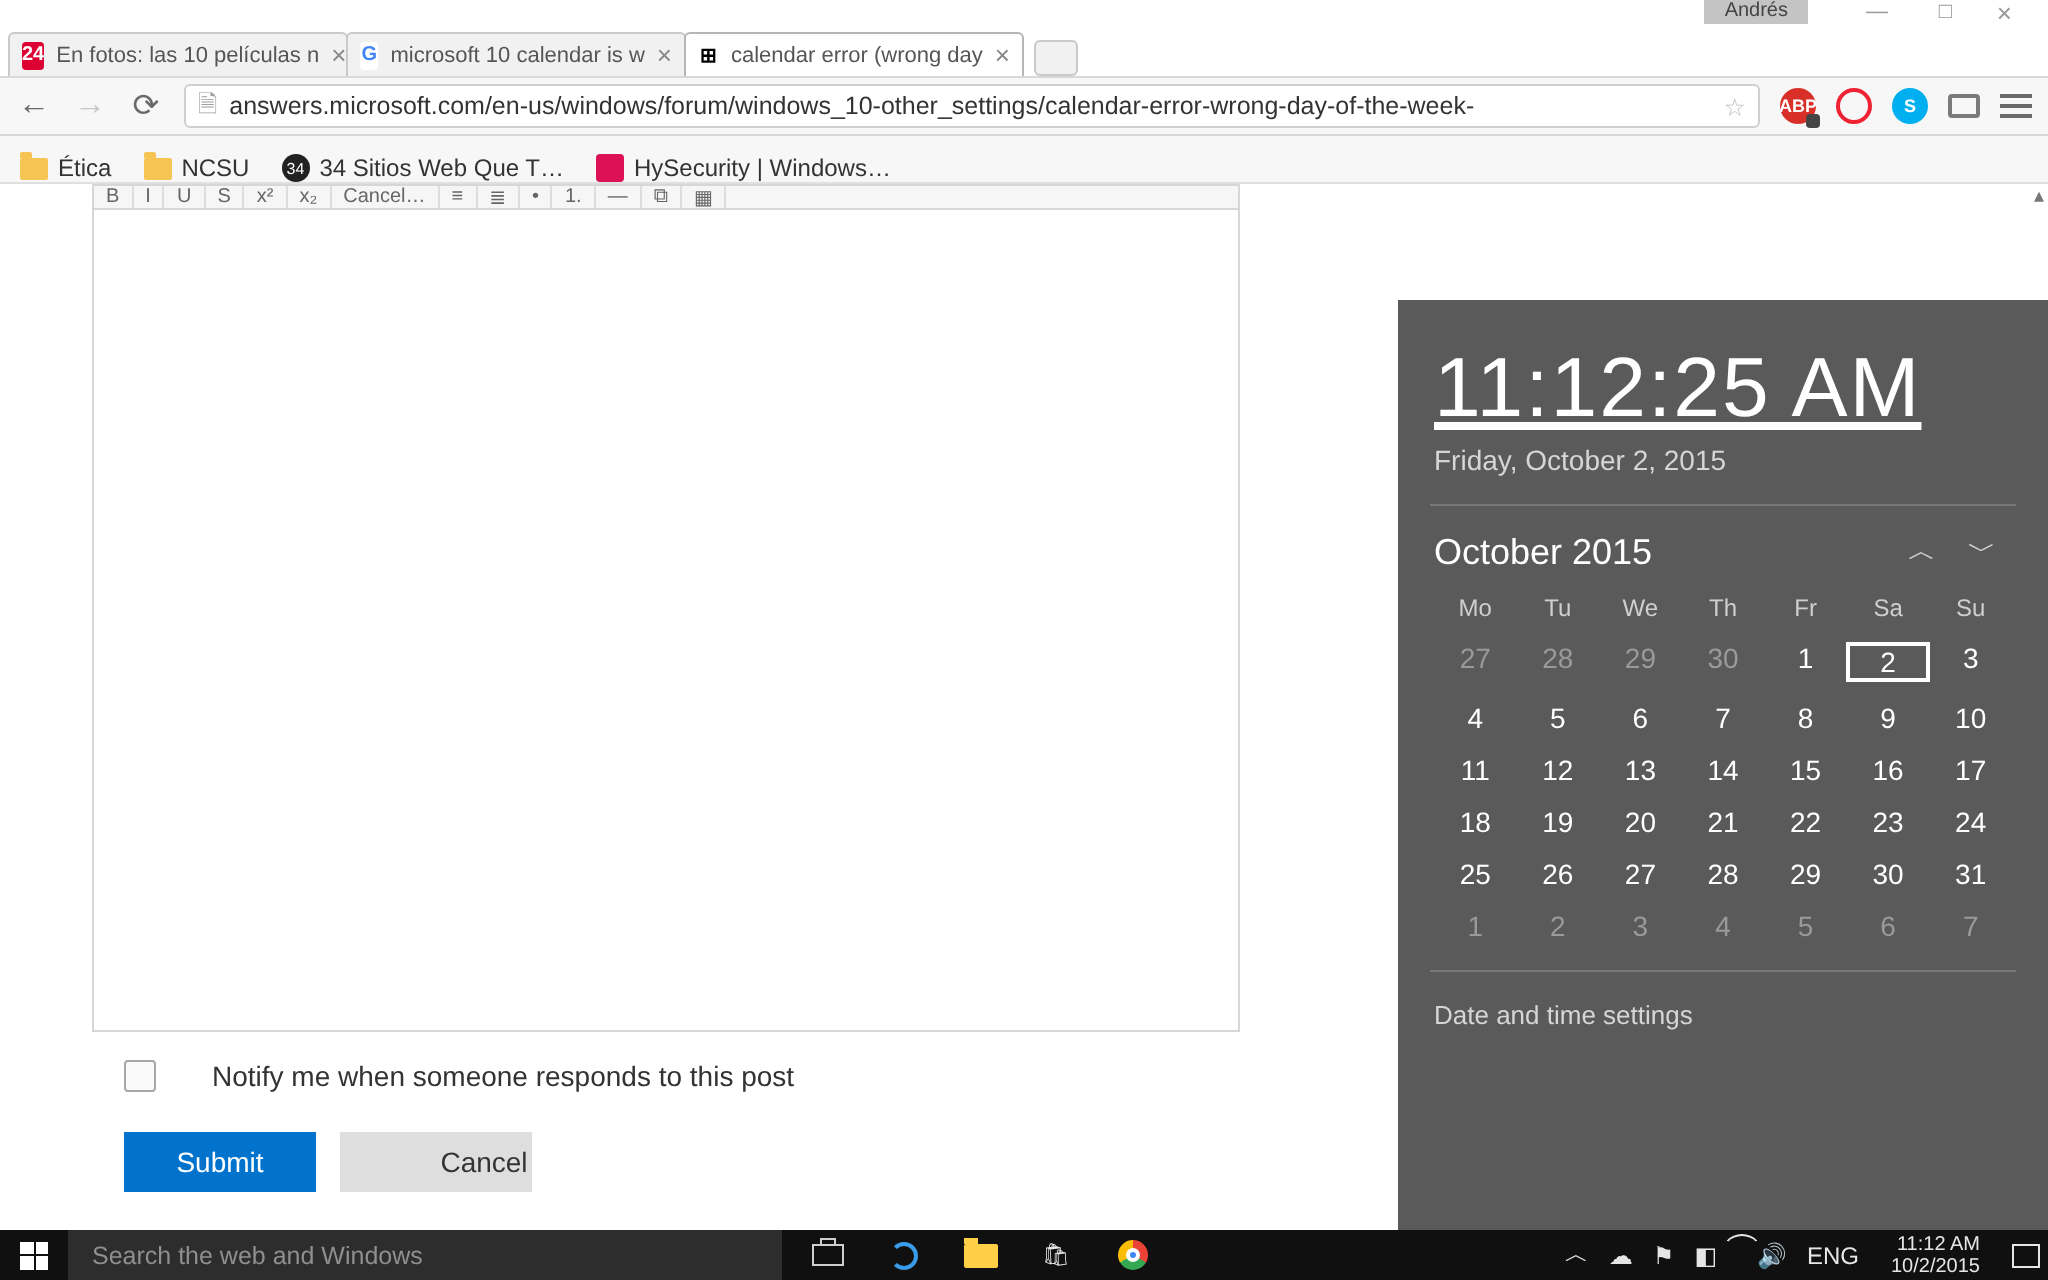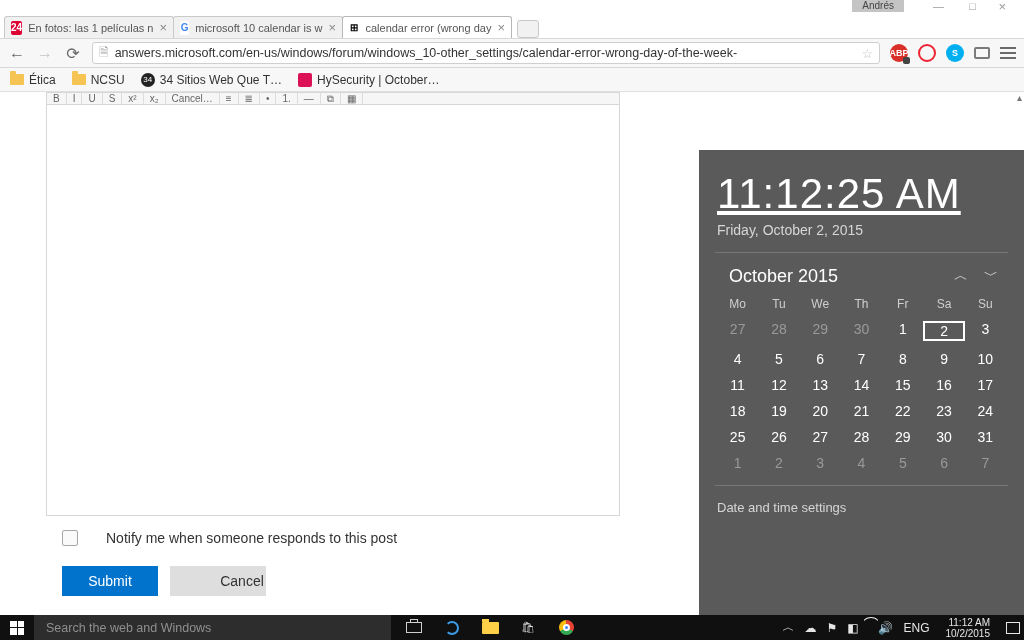--- a/index.html
+++ b/index.html
@@ -33,21 +33,21 @@
   .ext { width:18px; height:18px; border-radius:50%; display:flex; align-items:center; justify-content:center; font-size:9px; font-weight:bold; }
   .ext.abp  { background:#d83028; color:#fff; position:relative; }
   .ext.abp::after{content:"";position:absolute;right:-2px;bottom:-2px;width:7px;height:7px;background:#444;border-radius:2px;}
   .ext.opera{ border:2px solid #e23; }
   .ext.skype{ background:#00aff0; color:#fff; border-radius:50%; }
   .cast   { width:16px;height:12px;border:2px solid #7a7a7a;border-radius:2px;position:relative;}
   .burger { width:16px; display:flex; flex-direction:column; gap:3px; }
   .burger span{ height:2px; background:#6a6a6a; }
 
   
-  .bookbar { height:24px; background:#f7f7f7; border-bottom:1px solid #e0e0e0; display:flex; align-items:center;
+  .bookbar { height:24px; background:#f7f7f7; border-bottom:1px solid #e0e0e0; display:flex; align-items:flex-end;
              padding:0 10px; gap:16px; font-size:12px; color:#333;}
   .bm { display:flex; align-items:center; gap:5px; }
   .bm .fold { width:14px;height:11px;background:#f5c453;border-radius:1px; position:relative;}
   .bm .fold::before{content:"";position:absolute;top:-3px;left:0;width:6px;height:3px;background:#f5c453;border-radius:1px 1px 0 0;}
   .bm .dot  { width:14px;height:14px;border-radius:50%;background:#222;color:#fff;font-size:8px;display:flex;align-items:center;justify-content:center;}
   .bm .hs   { width:14px;height:14px;background:#d15;border-radius:2px;}
 
   
   .page { position:absolute; left:0; right:0; top:92px; bottom:25px; background:#fff; }
   .scroll-up { position:absolute; right:2px; top:0; font-size:10px; color:#777; }
@@ -68,21 +68,21 @@
   .btn.primary{ background:#0173cd;color:#fff; }
   .btn.secondary{ background:#dedede; color:#333;padding-left:48px; }
 
   
   .clockfly { position:absolute; right:0; bottom:0; width:325px; height:465px; background:#5a5a5a;
               color:#fff; padding:20px 18px 14px 18px; font-weight:300; }
   .clockfly .big { font-size:42px; letter-spacing:1px;text-decoration:underline; }
   .clockfly .date{ font-size:14px; color:#d6d6d6; margin-top:4px; }
   .clockfly hr  { border:none; border-top:1px solid #777; margin:14px -2px 10px; }
   .calhdr { display:flex; align-items:center; }
-  .calhdr .my { font-size:18px;margin-left:12px; }
+  .calhdr .my { font-size:18px; }
   .calhdr .sp { flex:1; }
   .calhdr .chev { font-size:14px; color:#d0d0d0; padding:4px 8px; }
   .calgrid { display:grid; grid-template-columns: repeat(7, 1fr); text-align:center; margin-top:8px;
              row-gap:10px; font-size:14px; }
   .calgrid .dow { color:#cfcfcf; font-size:12px; }
   .calgrid .dim { color:#9a9a9a; }
   .calgrid .today { outline:2px solid #fff; outline-offset:-2px; padding:2px 0;}
   .dtset { margin-top:14px; font-size:13px; color:#d6d6d6; }
 
   
@@ -116,21 +116,21 @@
 <div class="os-titlebar">
   <div class="os-user">Andrés</div>
   <div class="os-winbtn os-min">—</div>
   <div class="os-winbtn os-max">□</div>
   <div class="os-winbtn os-close">×</div>
 </div>
 
 <div class="tabstrip" id="tabstrip">
     <div class="tab">
       <span class="favico" style="background:#d03;color:#fff;font-weight:bold;border-radius:2px;">24</span>
-      <span>En fotos: las 1 películas n</span>
+      <span>En fotos: las 10 películas n</span>
       <span class="x">×</span>
     </div>
     <div class="tab">
       <span class="favico" style="background:#fff;color:#4285f4;font-weight:bold;border-radius:2px;">G</span>
       <span>microsoft 10 calendar is w</span>
       <span class="x">×</span>
     </div>
     <div class="tab active">
       <span class="favico" style="background:#fff;color:#000;font-weight:bold;border-radius:2px;">⊞</span>
       <span>calendar error (wrong day</span>
@@ -167,21 +167,21 @@
     <div class="bm">
       <span class="fold"></span>
       <span>NCSU</span>
     </div>
     <div class="bm">
       <span class="dot">34</span>
       <span>34 Sitios Web Que T…</span>
     </div>
     <div class="bm">
       <span class="hs"></span>
-      <span>HySecurity | October…</span>
+      <span>HySecurity | Windows…</span>
     </div>
   </div>
 
 <div class="page">
   <div class="scroll-up">▴</div>
 
   <div class="editorwrap">
     <div class="editor-tb" id="edtb">
         <span>B</span>
         <span>I</span>

